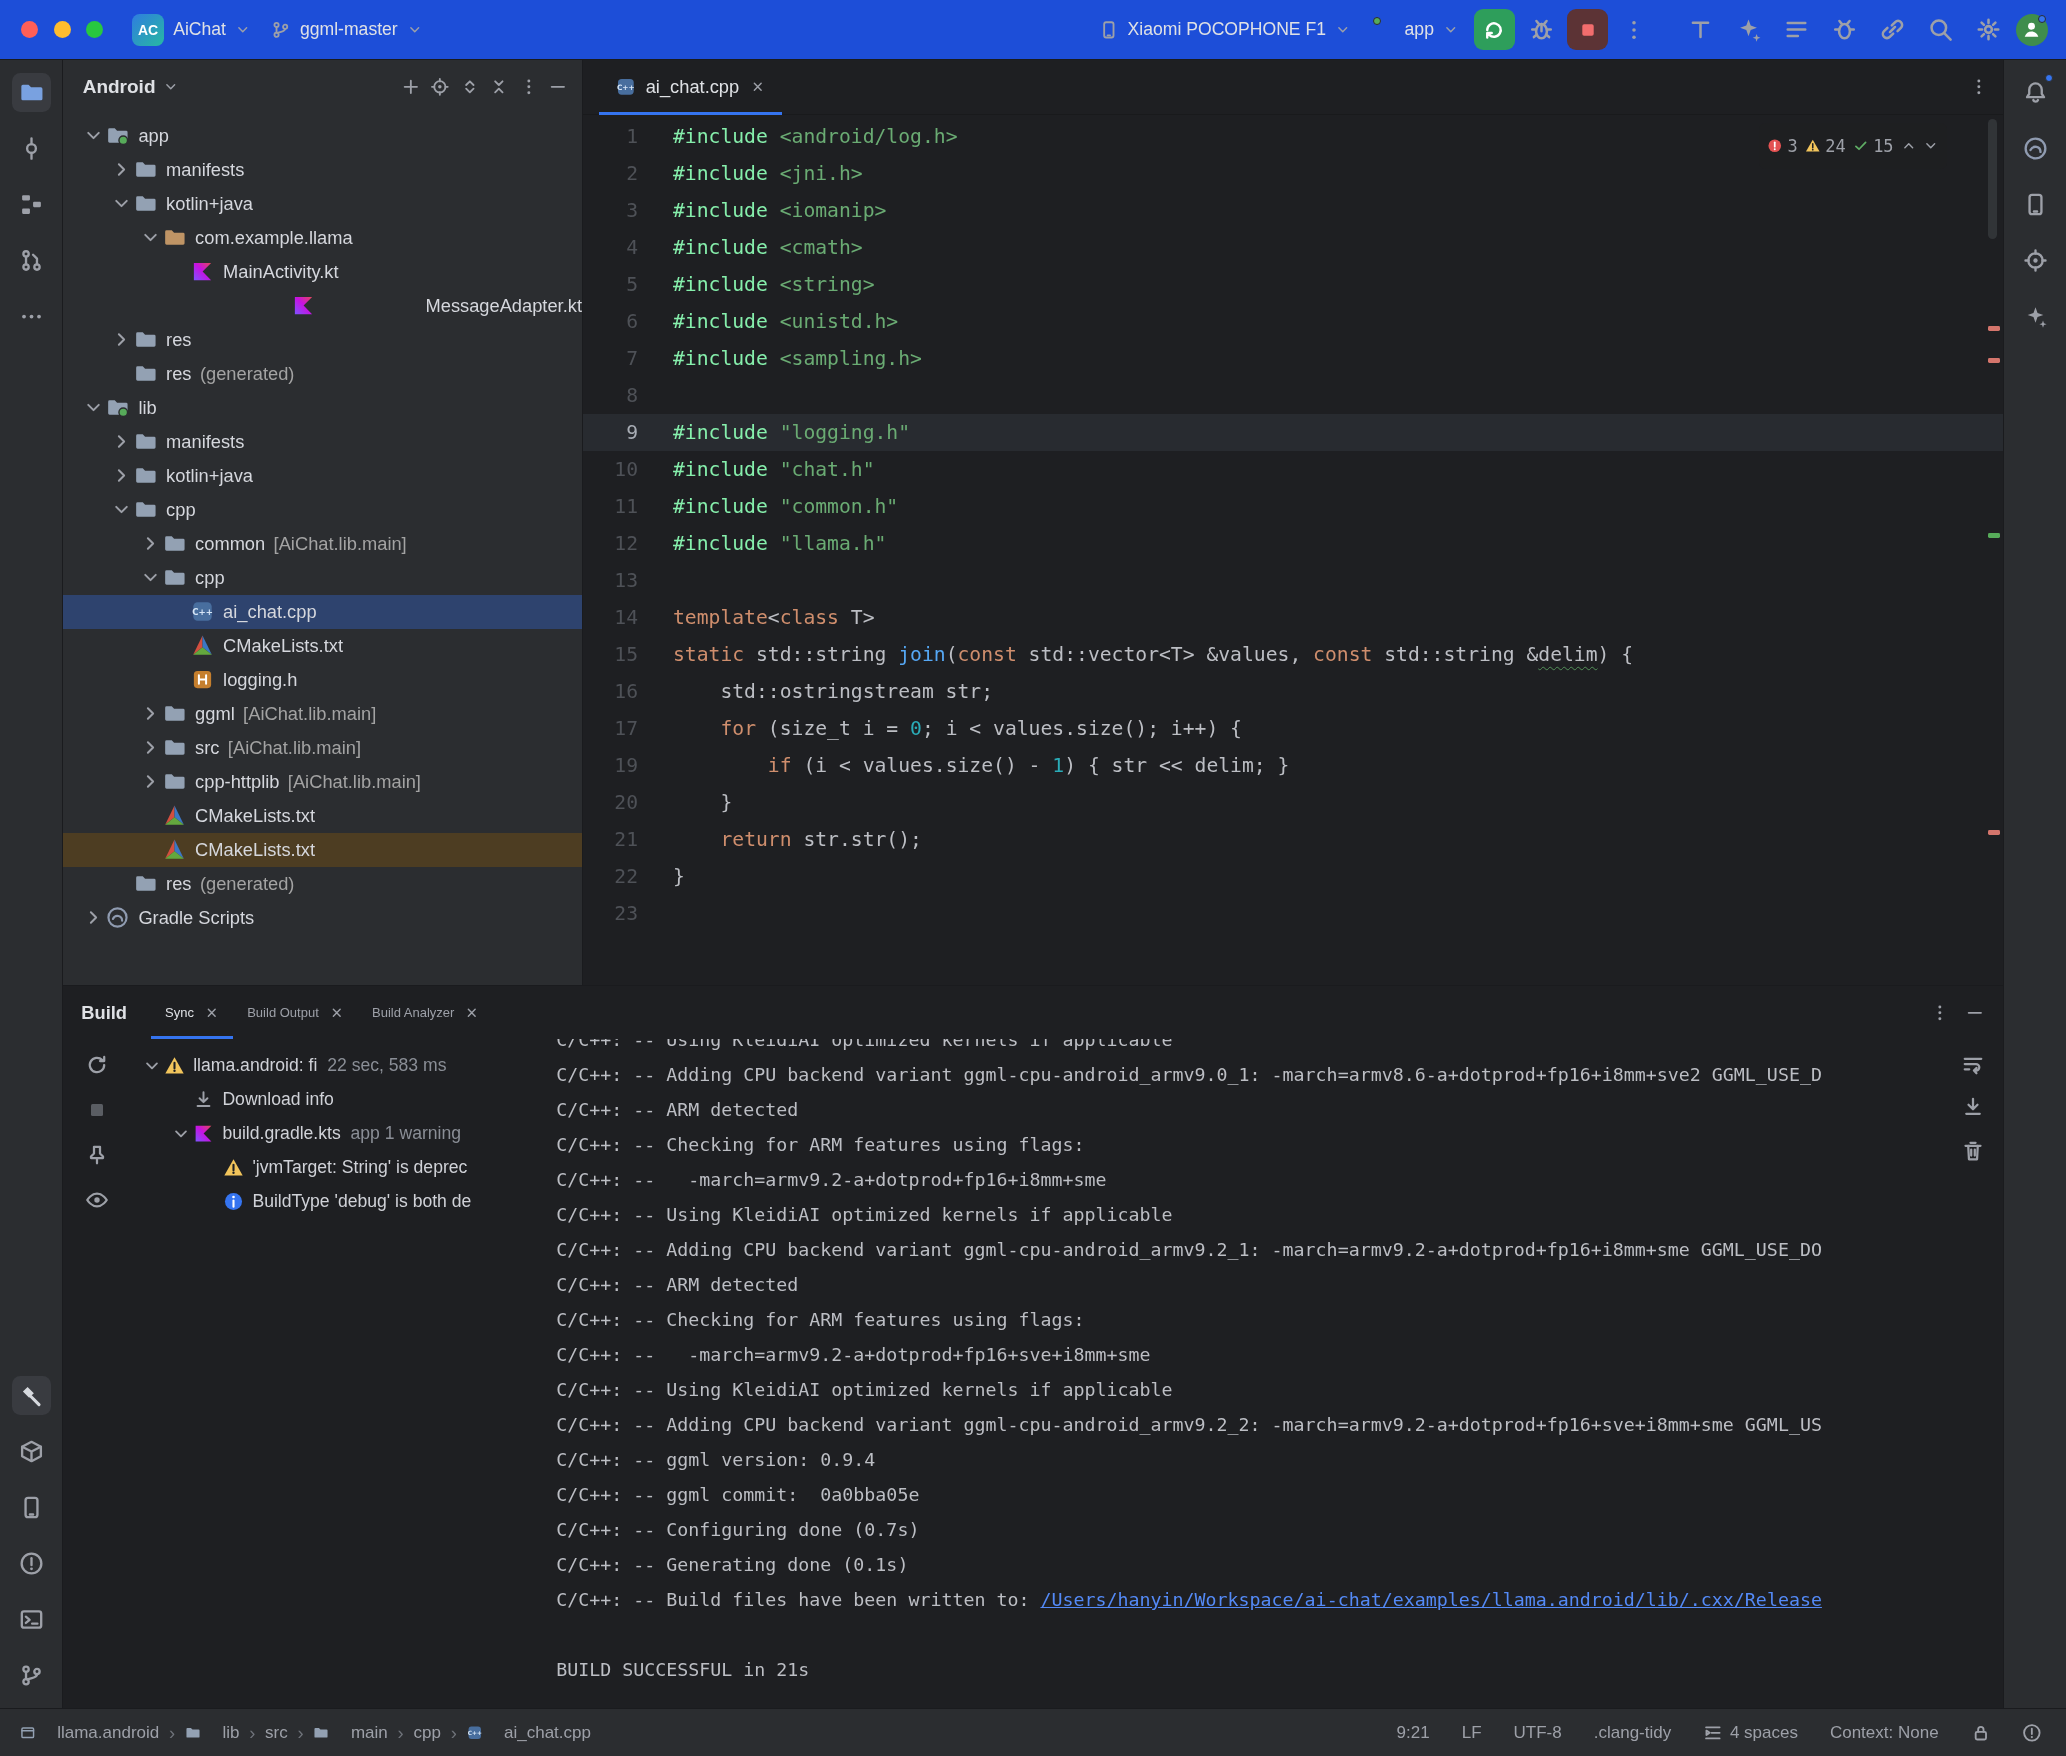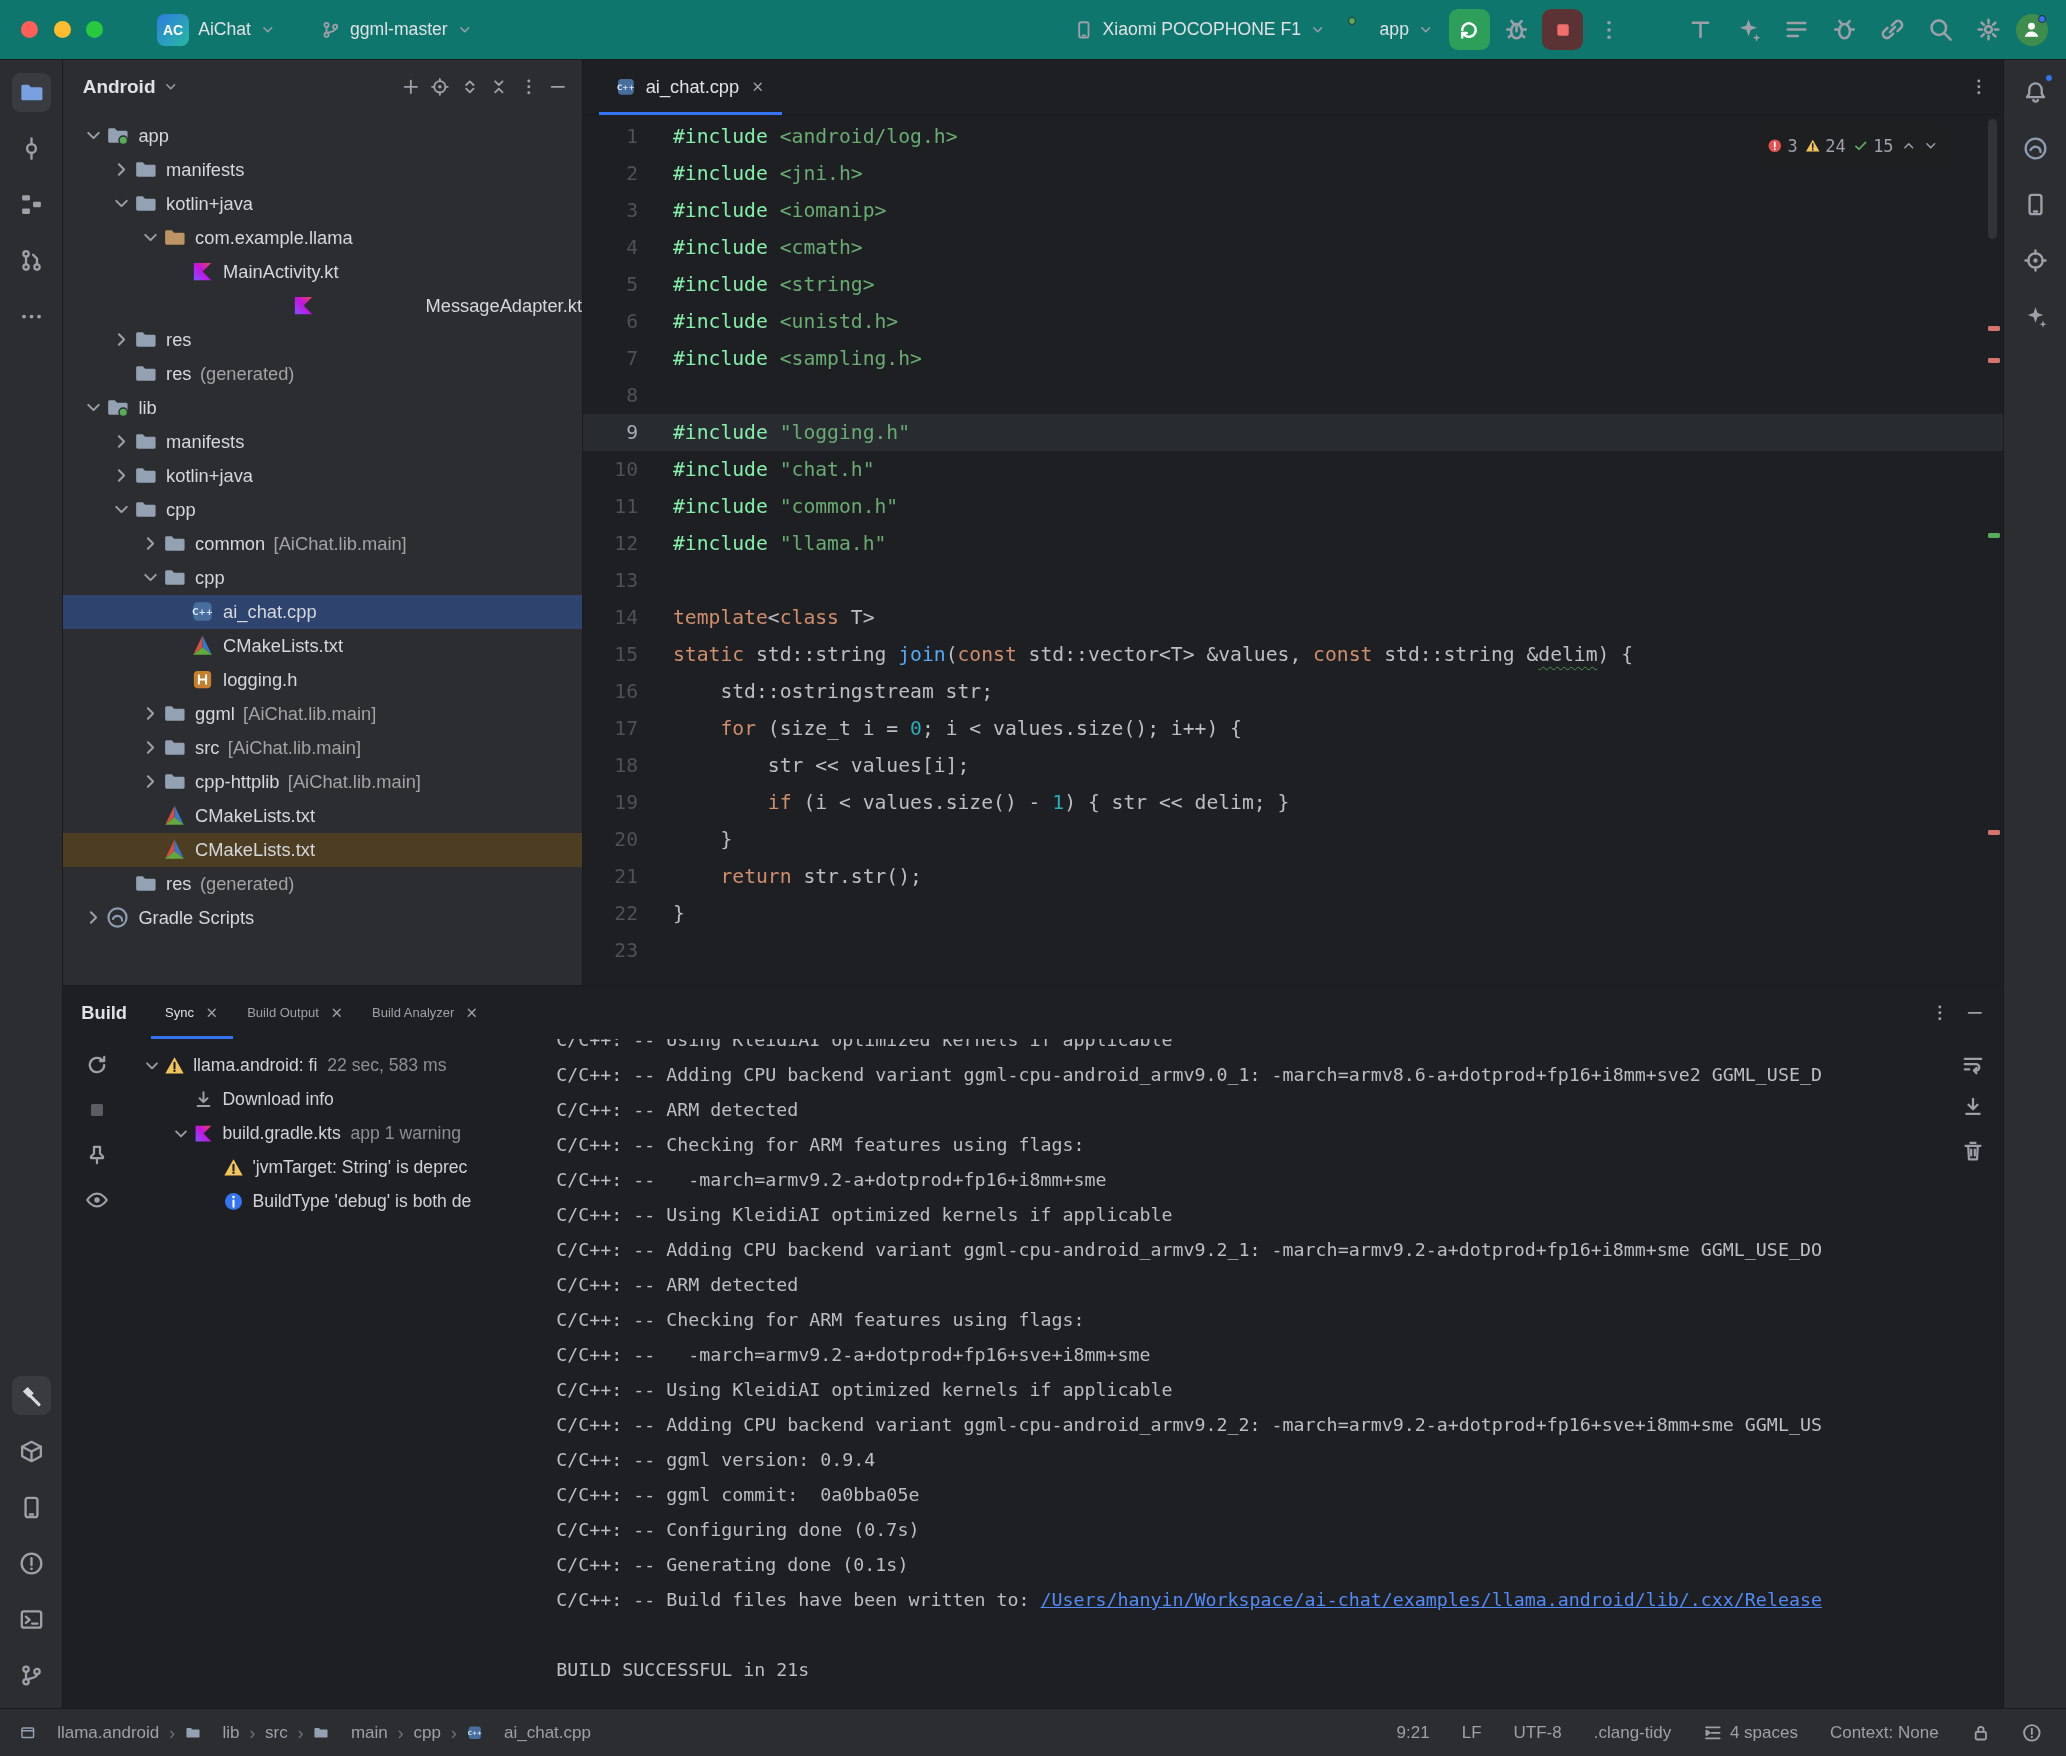--- a/index.html
+++ b/index.html
@@ -8,22 +8,22 @@
     background: #1e1f22;
     font-family: "Liberation Sans", sans-serif;
     color: #bcbec4;
     overflow: hidden;
     -webkit-font-smoothing: antialiased;
   }
   .app { display: flex; flex-direction: column; height: 100%; }
 
   
   .titlebar {
-    height: 60px; flex: none; background: #0f766e; border-bottom: 0.7px solid #1a1b1e;
-    display: flex; align-items: center; padding: 0 18.3px 0 21px; gap: 26px;
+    height: 60px; flex: none; background: #1d4ed8; border-bottom: 0.7px solid #1a1b1e;
+    display: flex; align-items: center; padding: 0 18.3px 0 21px; gap: 1px;
   }
   .traffic { display: flex; gap: 15.5px; margin-right: 18.3px; }
   .tl { width: 17px; height: 17px; border-radius: 50%; display: inline-block; }
   .tl.red { background: #ff5f57; } .tl.yellow { background: #febc2e; } .tl.green { background: #28c840; }
   .tb-widget { display: flex; align-items: center; gap: 9.1px; padding: 7px 9.8px; border-radius: 7px; font-size: 17.6px; color: #dfe1e5; }
   .app-logo {
     width: 32px; height: 32px; border-radius: 7.7px; flex: none;
     background: linear-gradient(135deg,#2f7de0,#27b8a2);
     color: #fff; font-weight: 700; font-size: 14px;
     display: flex; align-items: center; justify-content: center;
@@ -809,21 +809,20 @@
                 <div class="code-line"><span class="ln">8</span><span class="lt"></span></div>
                 <div class="code-line hl"><span class="ln">9</span><span class="lt"><span class="tok-dir">#include</span><span class="tok-pl"> </span><span class="tok-str">"logging.h"</span></span></div>
                 <div class="code-line"><span class="ln">10</span><span class="lt"><span class="tok-dir">#include</span><span class="tok-pl"> </span><span class="tok-str">"chat.h"</span></span></div>
                 <div class="code-line"><span class="ln">11</span><span class="lt"><span class="tok-dir">#include</span><span class="tok-pl"> </span><span class="tok-str">"common.h"</span></span></div>
                 <div class="code-line"><span class="ln">12</span><span class="lt"><span class="tok-dir">#include</span><span class="tok-pl"> </span><span class="tok-str">"llama.h"</span></span></div>
                 <div class="code-line"><span class="ln">13</span><span class="lt"></span></div>
                 <div class="code-line"><span class="ln">14</span><span class="lt"><span class="tok-kw">template</span><span class="tok-pl">&lt;</span><span class="tok-kw">class</span><span class="tok-pl"> T&gt;</span></span></div>
                 <div class="code-line"><span class="ln">15</span><span class="lt"><span class="tok-kw">static</span><span class="tok-pl"> std::string </span><span class="tok-fn">join</span><span class="tok-pl">(</span><span class="tok-kw">const</span><span class="tok-pl"> std::vector&lt;T&gt; &amp;values, </span><span class="tok-kw">const</span><span class="tok-pl"> std::string &amp;</span><span class="tok-sq">delim</span><span class="tok-pl">) {</span></span></div>
                 <div class="code-line"><span class="ln">16</span><span class="lt"><span class="tok-pl">    std::ostringstream str;</span></span></div>
                 <div class="code-line"><span class="ln">17</span><span class="lt"><span class="tok-pl">    </span><span class="tok-kw">for</span><span class="tok-pl"> (size_t i = </span><span class="tok-num">0</span><span class="tok-pl">; i &lt; values.size(); i++) {</span></span></div>
-                <div class="code-line"><span class="ln">18</span><span class="lt"><span class="tok-pl">        str &lt;&lt; values[i];</span></span></div>
                 <div class="code-line"><span class="ln">19</span><span class="lt"><span class="tok-pl">        </span><span class="tok-kw">if</span><span class="tok-pl"> (i &lt; values.size() - </span><span class="tok-num">1</span><span class="tok-pl">) { str &lt;&lt; delim; }</span></span></div>
                 <div class="code-line"><span class="ln">20</span><span class="lt"><span class="tok-pl">    }</span></span></div>
                 <div class="code-line"><span class="ln">21</span><span class="lt"><span class="tok-pl">    </span><span class="tok-kw">return</span><span class="tok-pl"> str.str();</span></span></div>
                 <div class="code-line"><span class="ln">22</span><span class="lt"><span class="tok-pl">}</span></span></div>
                 <div class="code-line"><span class="ln">23</span><span class="lt"></span></div>
               </div>
             <div class="inspections">
               <span class="insp-item">
                   <span class="icon xs">
                     <svg viewBox="0 0 16 16">

